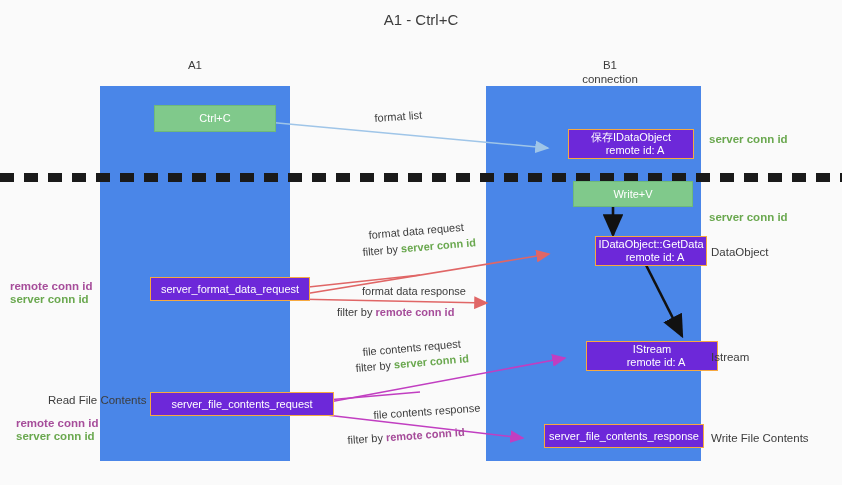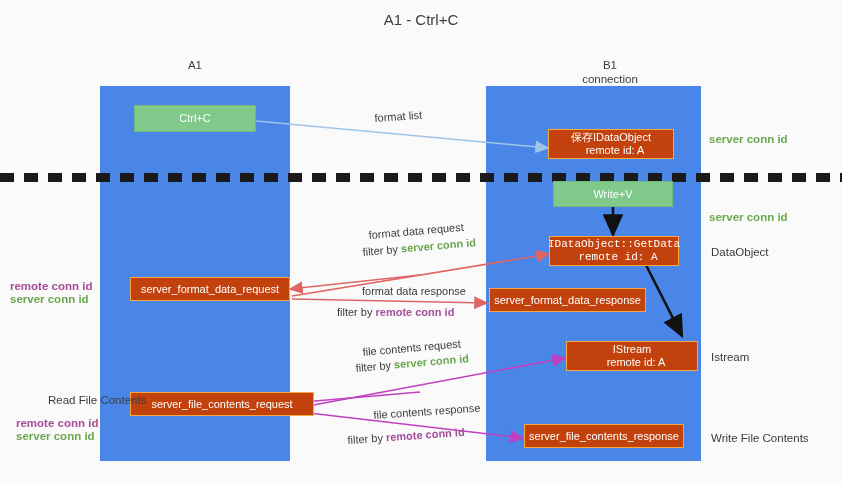--- a/index.html
+++ b/index.html
@@ -30,23 +30,24 @@
   
   .box{
     position:absolute;
     box-sizing:border-box;
     display:flex;flex-direction:column;
     align-items:center;justify-content:center;
     color:#ffffff;
     font-size:11px;line-height:13px;
     text-align:center;
     border:1px solid rgba(255,255,255,.35);
+    margin-left:20px;
   }
   .box.green{background:#80c98b;border-color:#6fb97a;}
-  .box.orange{background:#c2410c;border-color:#f7a93f;}
+  .box.orange{background:#6d28d9;border-color:#f7a93f;}
   .box .l2{font-size:11px;padding-left:8px;}
 
   
   .side{position:absolute;font-size:11.5px;line-height:14px;}
   .side.green{color:#6aa84f;font-weight:bold;}
   .side.purple{color:#a64d9a;font-weight:bold;}
   .side.plain{color:#3c3c3c;}
 
   
   .edge-label{
@@ -129,32 +130,29 @@
 
   <div class="box orange" style="left:548px;top:129px;width:126px;height:30px;">
     <div>保存IDataObject</div>
     <div class="l2">remote id: A</div>
   </div>
 
   <div class="box green" style="left:553px;top:181px;width:120px;height:26px;">
     <div>Write+V</div>
   </div>
 
-  <div class="box orange" style="left:549px;top:236px;width:130px;height:30px;font-family:Liberation Mono, monospace;">
+  <div class="box orange" style="left:575px;top:236px;width:112px;height:30px;">
     <div>IDataObject::GetData</div>
     <div class="l2">remote id: A</div>
   </div>
 
   <div class="box orange" style="left:130px;top:277px;width:160px;height:24px;">
     <div>server_format_data_request</div>
   </div>
 
-  <div class="box orange" style="left:489px;top:288px;width:157px;height:24px;">
-    <div>server_format_data_response</div>
-  </div>
 
   <div class="box orange" style="left:566px;top:341px;width:132px;height:30px;">
     <div>IStream</div>
     <div class="l2">remote id: A</div>
   </div>
 
   <div class="box orange" style="left:130px;top:392px;width:184px;height:24px;">
     <div>server_file_contents_request</div>
   </div>
 

